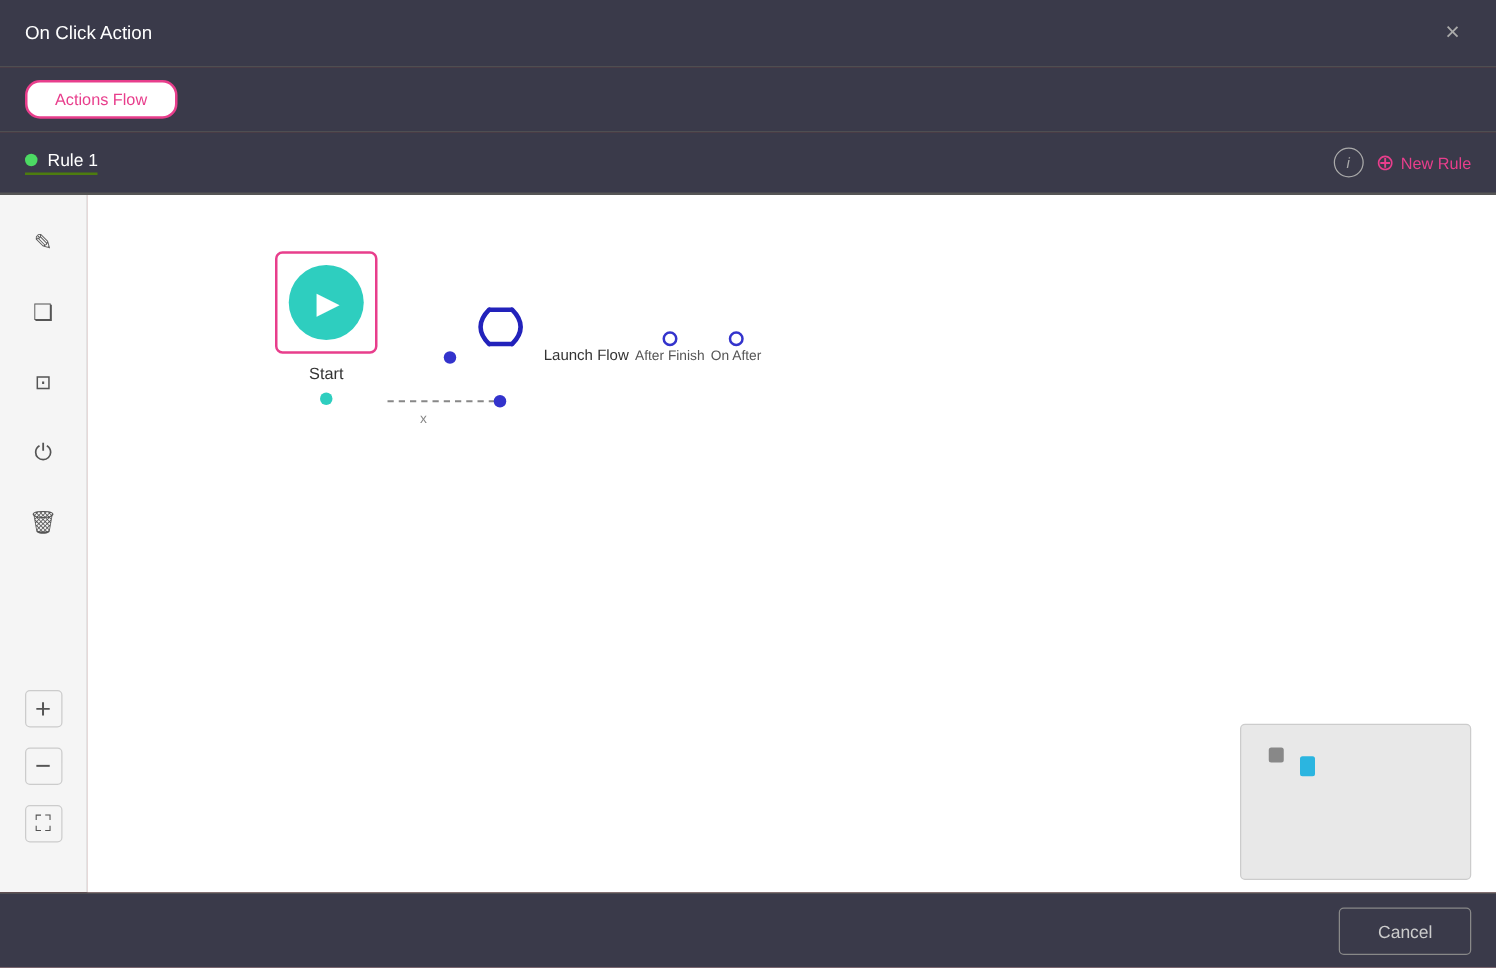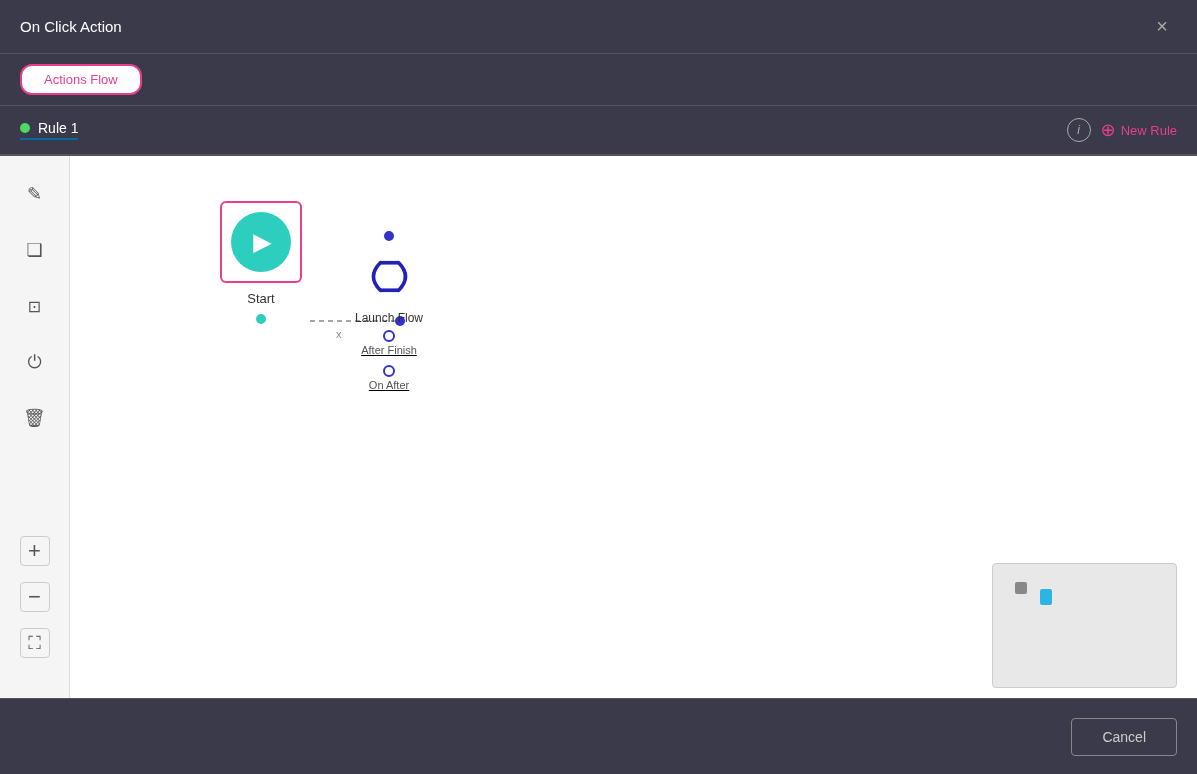--- a/index.html
+++ b/index.html
@@ -50,21 +50,21 @@
       justify-content: space-between;
       border-bottom: 2px solid #555;
     }
     .rule-label {
       display: flex;
       align-items: center;
       gap: 8px;
       color: #fff;
       font-size: 14px;
       font-weight: 500;
-      border-bottom: 2px solid #0369a1;
+      border-bottom: 2px solid #4d7c0f;
       padding-bottom: 2px;
     }
     .rule-dot { width: 10px; height: 10px; border-radius: 50%; background: #4cda63; }
     .rule-actions { display: flex; align-items: center; gap: 10px; }
     .info-btn {
       background: none; border: none; color: #aaa; font-size: 16px; cursor: pointer;
       width: 24px; height: 24px; border-radius: 50%; border: 1px solid #aaa;
       display: flex; align-items: center; justify-content: center; font-style: italic; font-size: 12px;
     }
     .new-rule-btn {
@@ -136,39 +136,38 @@
     .play-icon { color: #fff; font-size: 24px; margin-left: 3px; }
     .node-label { font-size: 13px; color: #333; font-weight: 500; }
     .node-dot { width: 10px; height: 10px; border-radius: 50%; background: #2ecebf; }
 
     
     .node-launch {
       position: absolute;
       left: 285px;
       top: 75px;
       display: flex;
-      flex-direction: column;
-      align-items: center;
+      flex-direction: row;
+      align-items: flex-end;
       gap: 5px;
     }
     .launch-dot-top { width: 10px; height: 10px; border-radius: 50%; background: #3333cc; }
     .launch-icon {
       width: 60px;
       height: 60px;
       display: flex;
       align-items: center;
       justify-content: center;
     }
     .launch-label { font-size: 12px; color: #333; text-align: center; }
     .launch-output {
       display: flex;
       flex-direction: column;
       align-items: center;
       gap: 2px;
-      text-decoration: underline;
     }
     .output-dot { width: 12px; height: 12px; border-radius: 50%; border: 2px solid #3333cc; background: #fff; }
     .output-label { font-size: 11px; color: #555; text-align: center; }
 
     
     .mini-map {
       position: absolute;
       right: 20px;
       bottom: 10px;
       width: 185px;
@@ -198,21 +197,21 @@
       height: 16px;
       background: #2bb5e0;
       top: 25px;
       left: 47px;
       border-radius: 2px;
     }
 
     
     .modal-footer {
       background: #3a3a4a;
-      height: 76px;
+      height: 60px;
       display: flex;
       align-items: center;
       justify-content: flex-end;
       padding: 0 20px;
       gap: 6px;
       border-top: 1px solid #555;
     }
     .cancel-btn {
       background: none;
       border: 1px solid #888;

